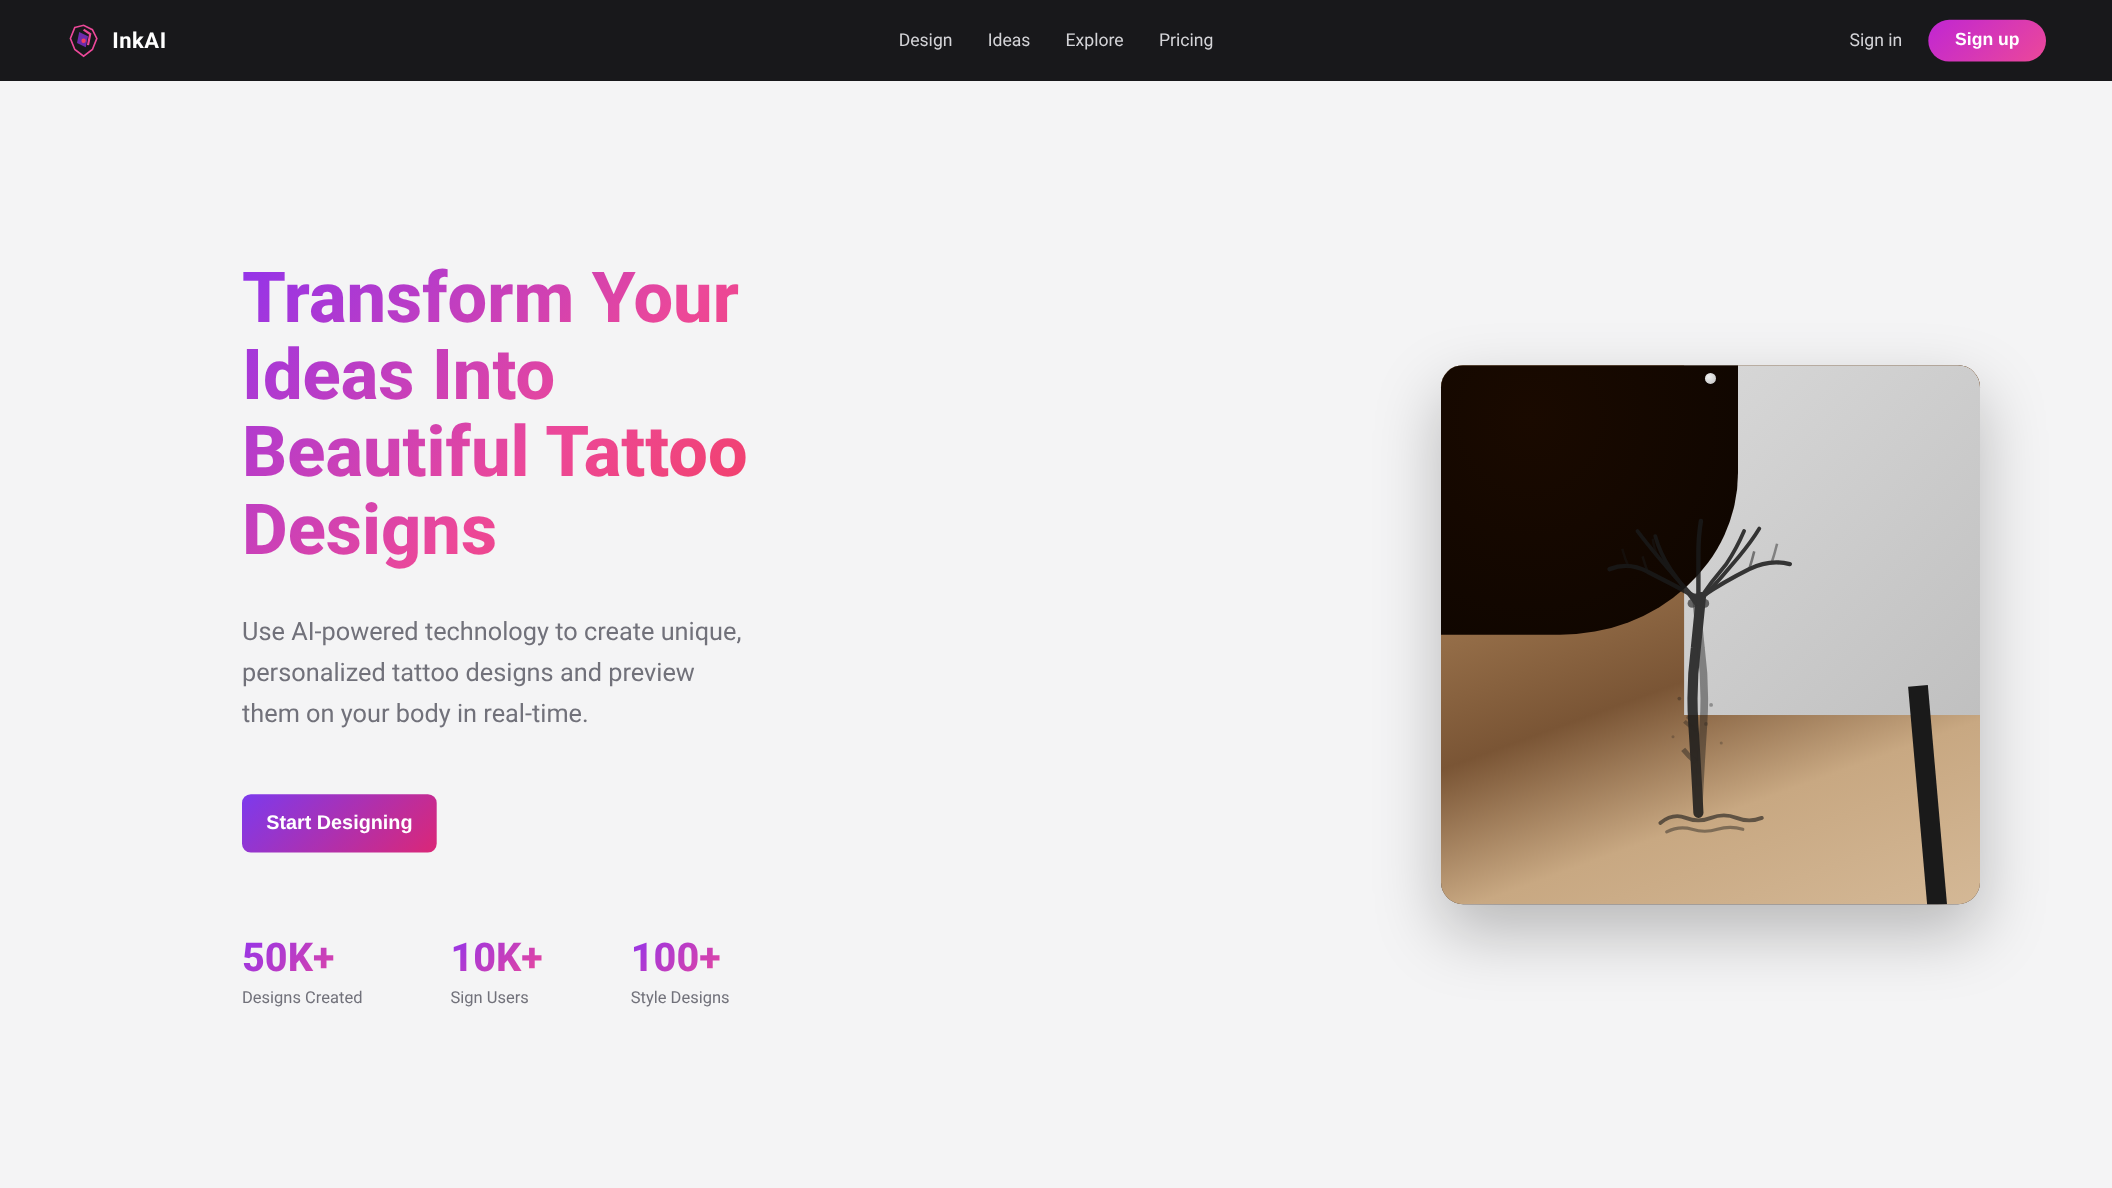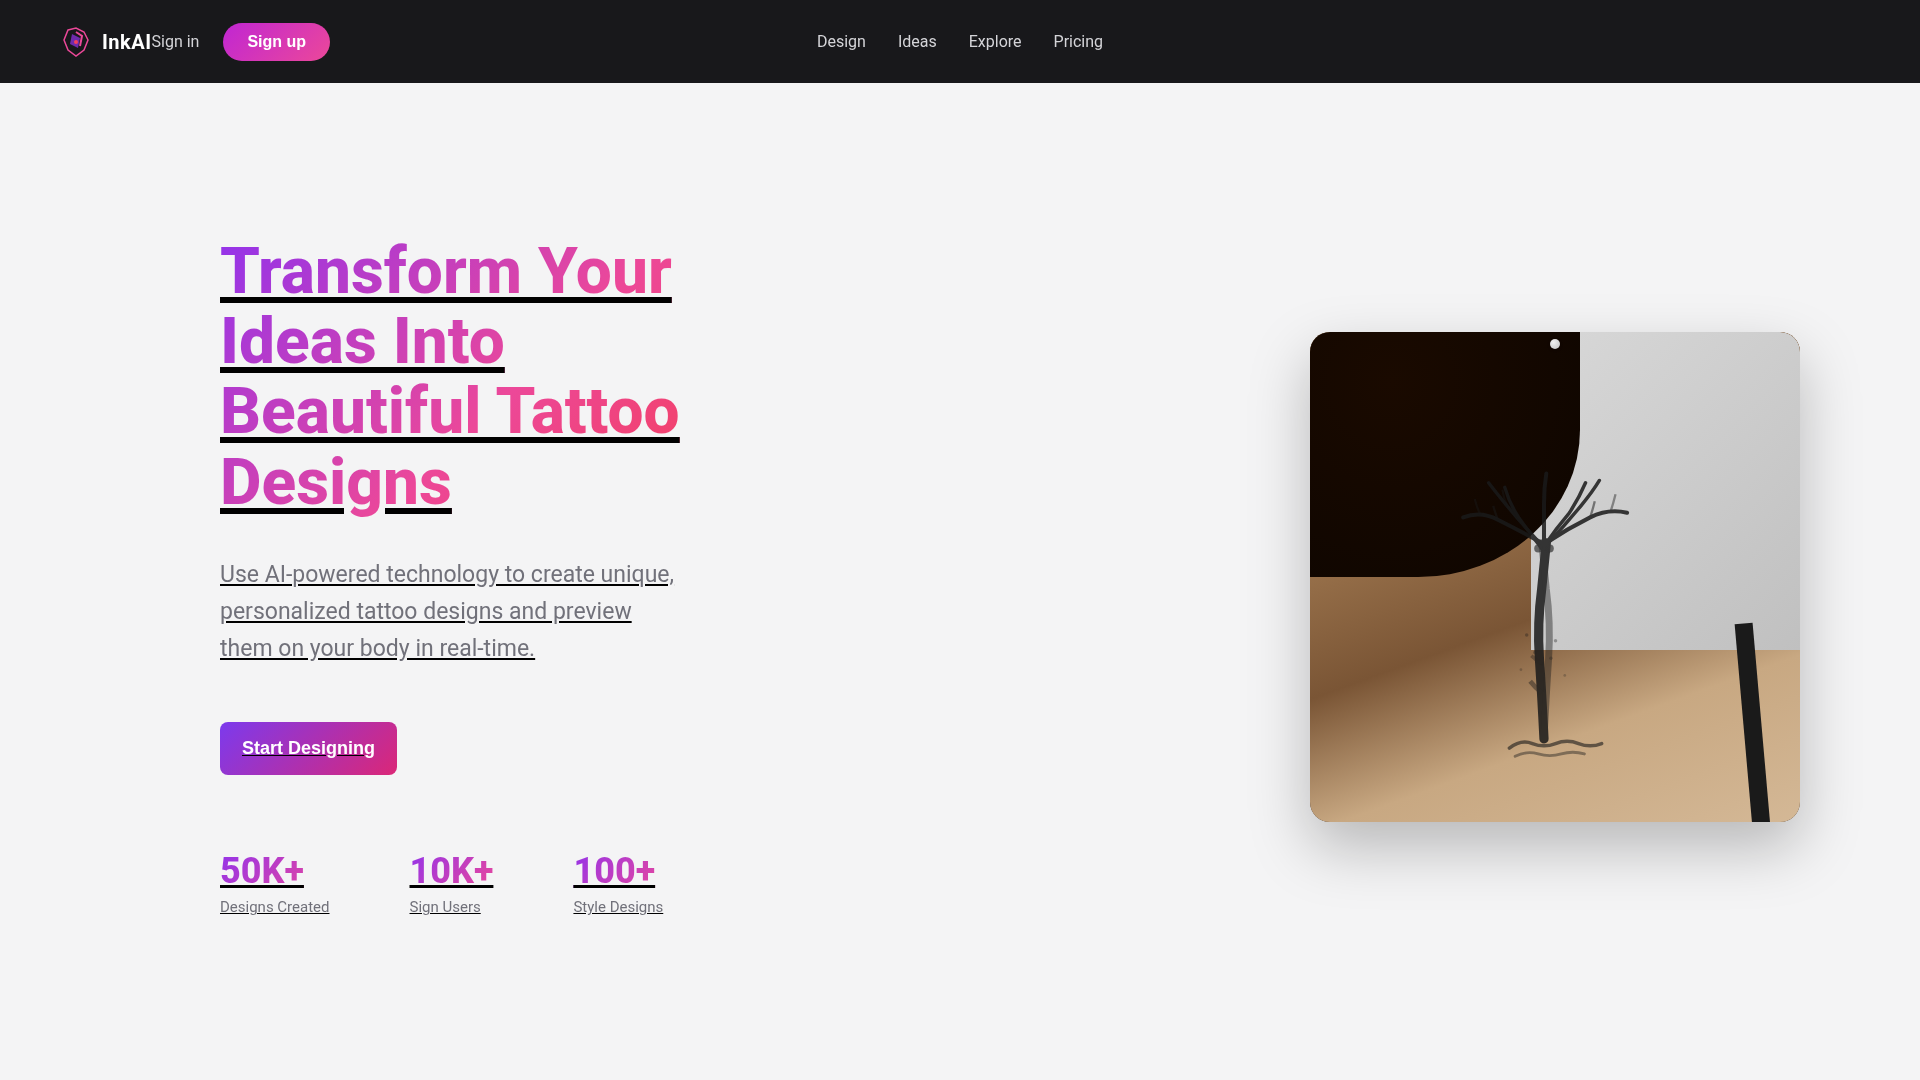--- a/index.html
+++ b/index.html
@@ -12,24 +12,25 @@
       width: 1920px;
       height: 1080px;
       background-color: #f4f4f5;
       font-family: -apple-system, BlinkMacSystemFont, 'Segoe UI', Roboto, sans-serif;
       overflow: hidden;
     }
 
     
     nav {
       width: 100%;
-      height: 83px;
+      height: 73px;
       background-color: #18181b;
       display: flex;
       align-items: center;
+      justify-content: space-between;
       padding: 0 60px;
       position: fixed;
       top: 0;
       left: 0;
       z-index: 100;
     }
 
     .nav-logo {
       display: flex;
       align-items: center;
@@ -105,21 +106,20 @@
     }
 
     .hero-left {
       flex: 1;
       padding-left: 220px;
       padding-right: 80px;
       display: flex;
       flex-direction: column;
       gap: 15px;
       max-width: 760px;
-      text-decoration: underline;
     }
 
     .hero-heading {
       font-size: 64px;
       font-weight: 800;
       line-height: 1.1;
       background: linear-gradient(135deg, #9333ea 0%, #ec4899 60%, #f43f5e 100%);
       -webkit-background-clip: text;
       -webkit-text-fill-color: transparent;
       background-clip: text;

